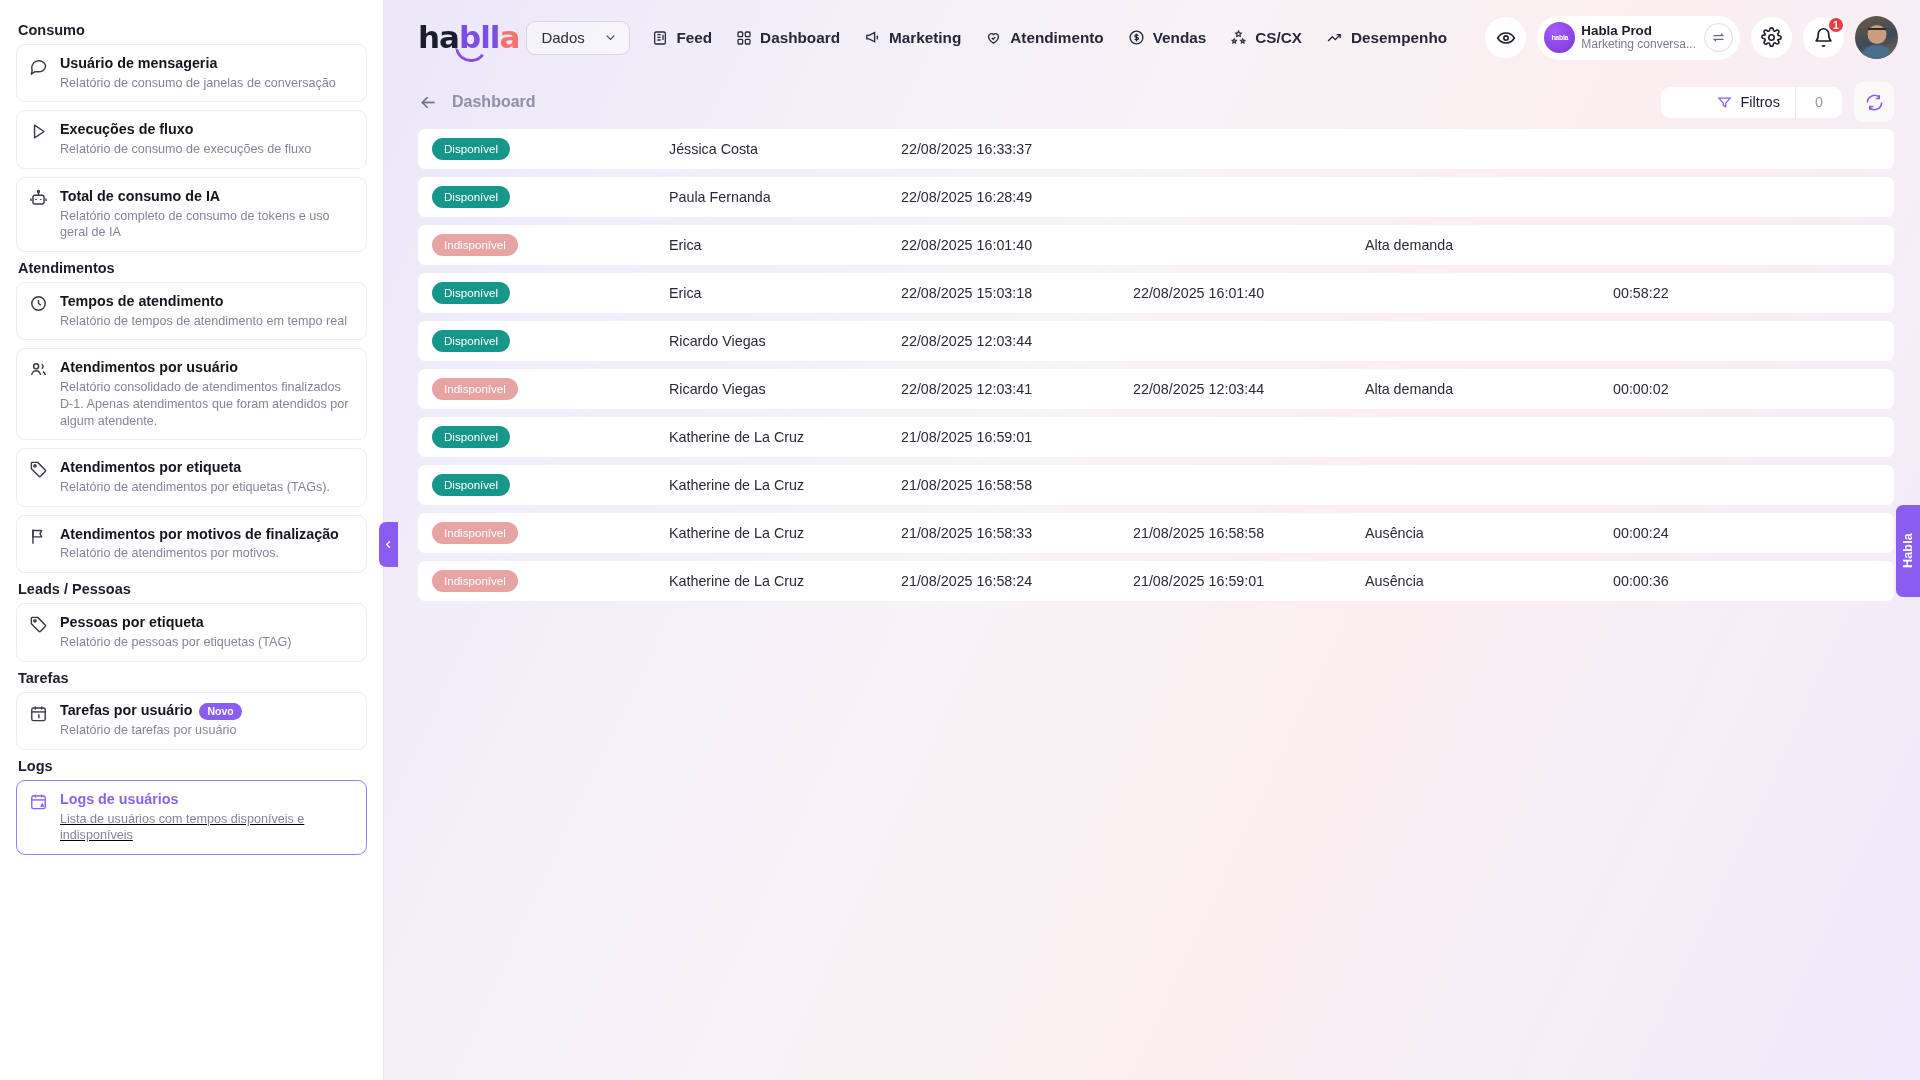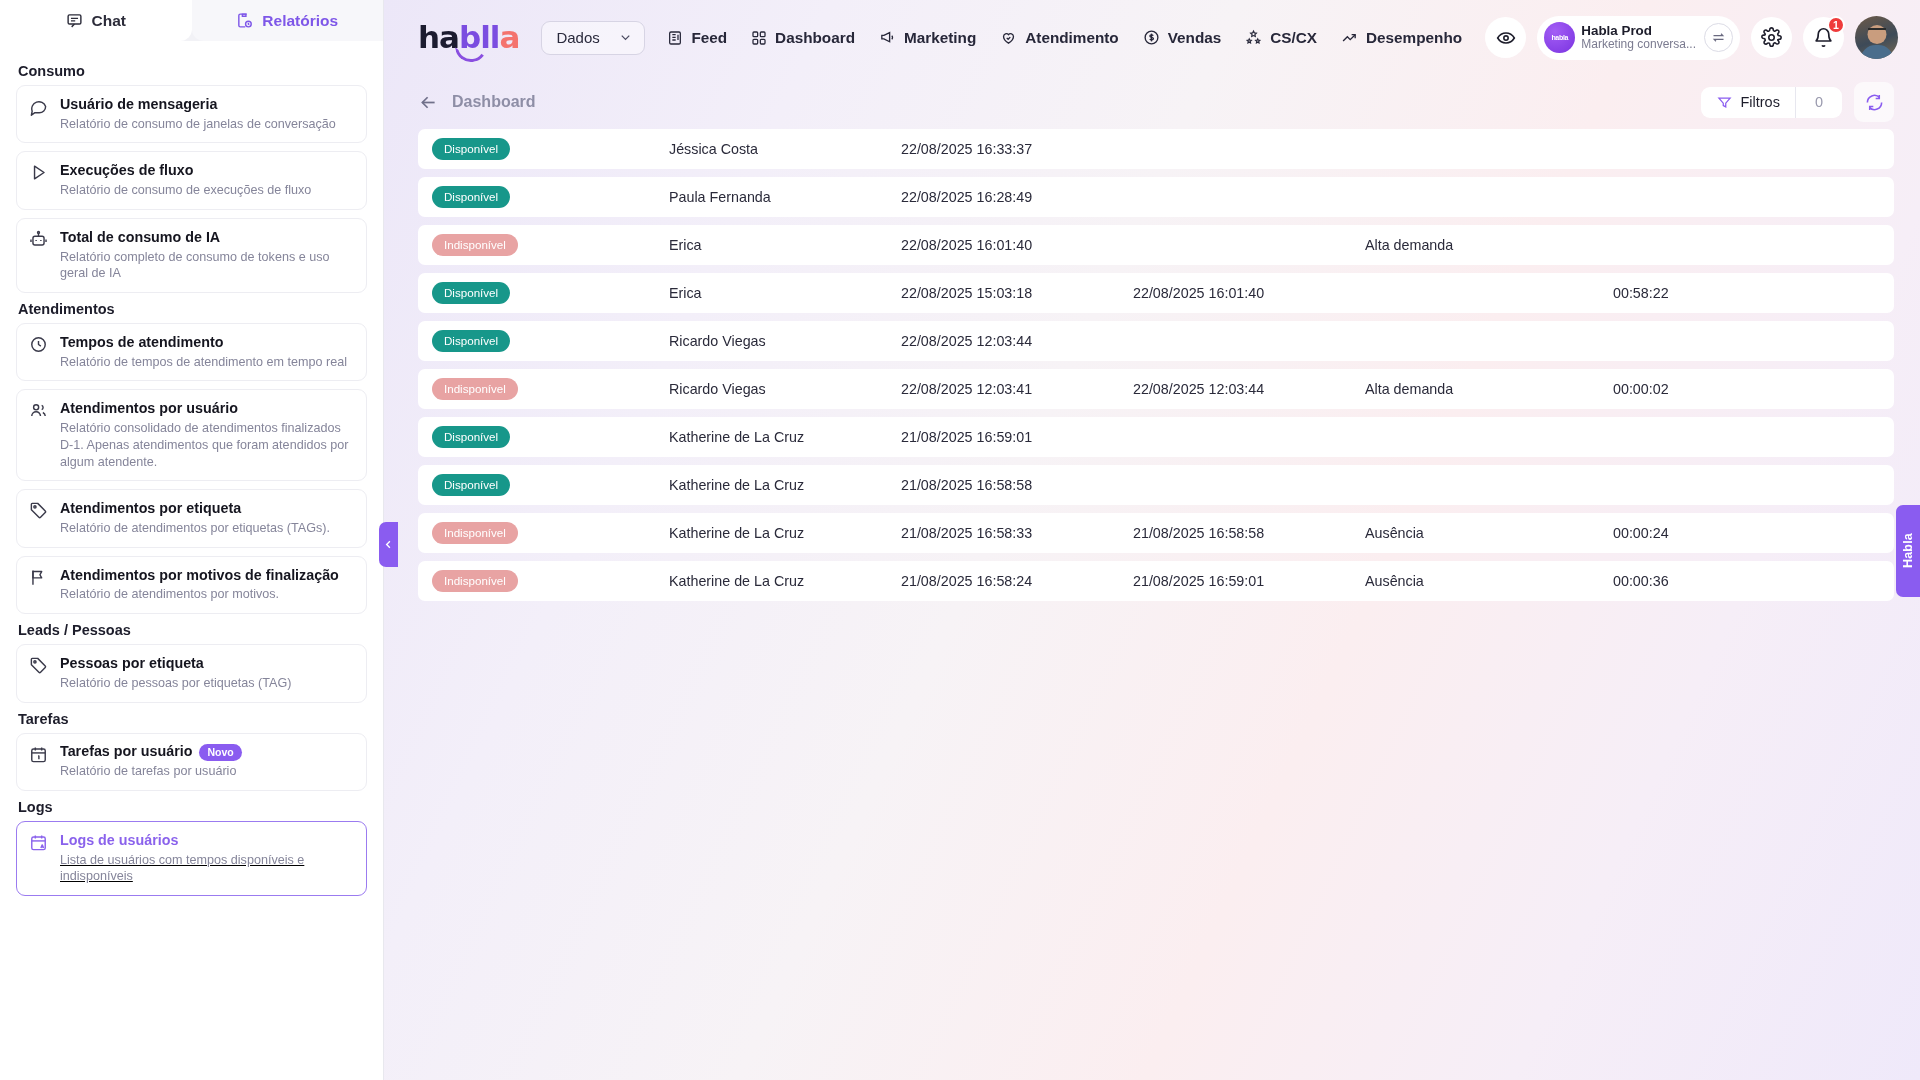--- a/index.html
+++ b/index.html
@@ -89,21 +89,21 @@
     display: flex; flex-direction: column; overflow: hidden;
   }
 
   
   .topnav {
     height: 75px; flex: 0 0 75px; display: flex; align-items: center;
     padding: 0 22px 0 34px; gap: 0;
   }
   .logo {
     font-size: 31px; font-weight: bold; letter-spacing: -1px;
-    position: relative; margin-right: 22px; line-height: 1;
+    position: relative; margin-right: 7px; line-height: 1;
     font-family: "DejaVu Sans", sans-serif;
   }
   .logo .l1 { color: #1c1c30; }
   .logo .l2 { color: #7b4de0; }
   .logo .l3 { color: #f4736e; }
   .logo .swoosh {
     position: absolute; left: 38px; bottom: -9px;
     width: 32px; height: 17px;
     border: 3px solid transparent;
     border-bottom-color: #8a4fe0; border-left-color: #8a4fe0;
@@ -179,21 +179,21 @@
   
   .page-head {
     height: 54px; flex: 0 0 54px; display: flex; align-items: center;
     padding: 0 26px 0 34px;
   }
   .back-arrow { cursor: pointer; margin-right: 13px; display:flex; }
   .page-title { font-size: 16px; font-weight: bold; color: #8e8ea6; }
   .head-right { margin-left: auto; display: flex; align-items: center; gap: 12px; }
   .filtros-btn {
     height: 31px; background: #fff; border-radius: 9px;
-    display: flex; align-items: center; cursor: pointer; overflow: hidden;
+    display: flex; align-items: center; cursor: pointer; overflow: hidden; padding-left: 40px;
   }
   .filtros-left {
     display: flex; align-items: center; gap: 8px; padding: 0 15px 0 16px;
     font-size: 14.5px; color: #1d1d2b; height: 100%;
   }
   .filtros-count {
     border-left: 1px solid #e7e7ef; padding: 0 19px;
     font-size: 14.5px; color: #9a9aae; height: 100%;
     display: flex; align-items: center;
   }
@@ -240,43 +240,20 @@
     writing-mode: vertical-rl; transform: rotate(180deg);
     color: #fff; font-size: 12.5px; font-weight: bold; letter-spacing: 0.2px;
   }
 </style>
 </head>
 <body>
 
 <div class="app">
 
   <aside class="sidebar">
-    <div class="side-tabs">
-      <div class="side-tab active-left">
-        <span>
-          <svg width="17" height="17" viewBox="0 0 24 24" fill="none" stroke="#2c2c3a" stroke-width="2">
-            <rect x="3" y="4" width="18" height="13" rx="2"></rect>
-              <path d="M8 21l4-4"></path>
-            <path d="M7 9h10M7 12.5h6"></path>
-          </svg>
-        </span>
-        <span>Chat</span>
-      </div>
-      <div class="side-tab active-right">
-        <span>
-          <svg width="17" height="17" viewBox="0 0 24 24" fill="none" stroke="#7e57e8" stroke-width="2">
-            <path d="M15 3H6a2 2 0 0 0-2 2v14a2 2 0 0 0 2 2h7"></path>
-            <path d="M9 3h5v3H9z"></path>
-            <circle cx="17.5" cy="17" r="4"></circle>
-              <path d="M17.5 15.3V17l1.2.9"></path>
-          </svg>
-        </span>
-        <span>Relatórios</span>
-      </div>
-    </div>
 
     <div class="side-body">
       <div id="groups">
           <div class="group-title">Consumo</div>
           <div class="report-card">
             <span class="report-ico">
               <svg width="19" height="19" viewBox="0 0 24 24" fill="none" stroke="currentColor" stroke-width="1.8" stroke-linejoin="round">
                 <path d="M21 12a8 8 0 0 1-8 8H7l-4 3 1-5a8 8 0 1 1 17-6z"></path>
               </svg>
             </span>

